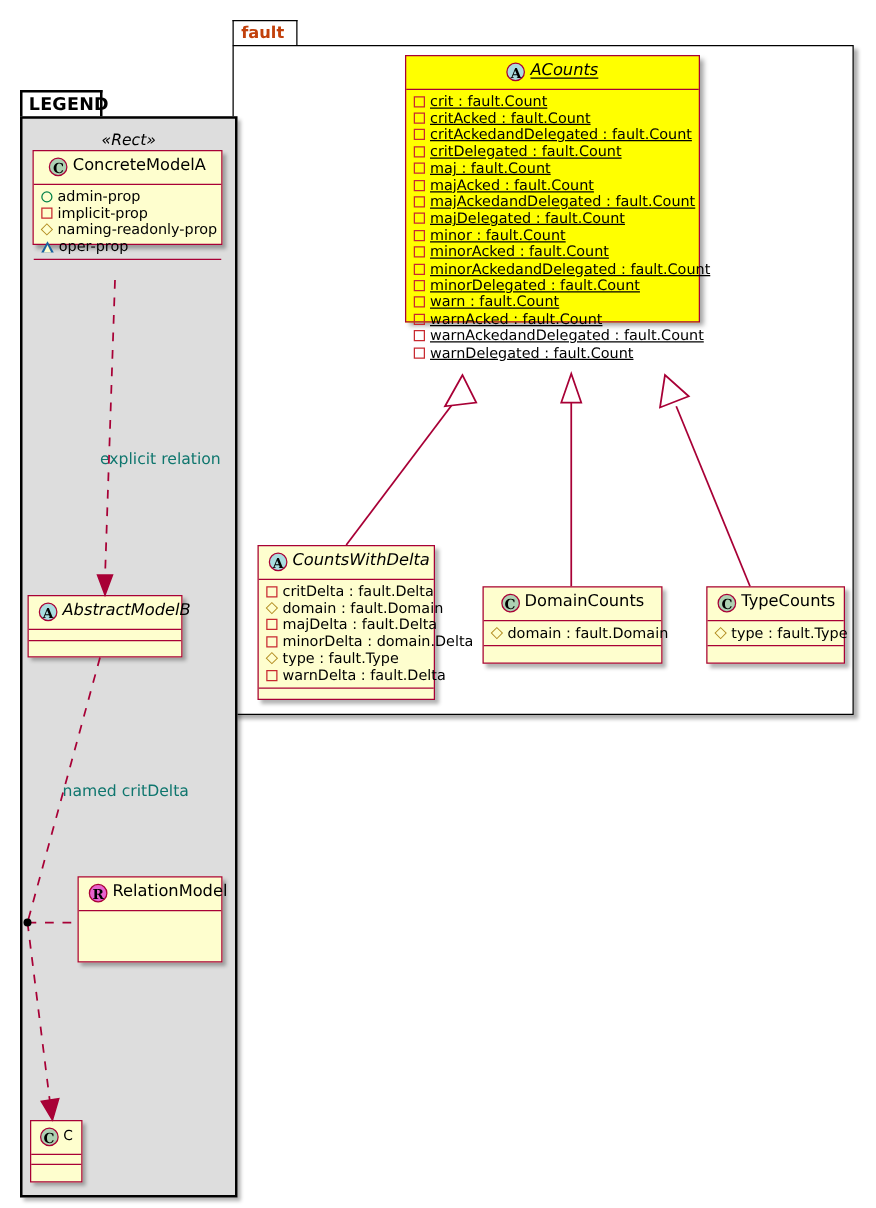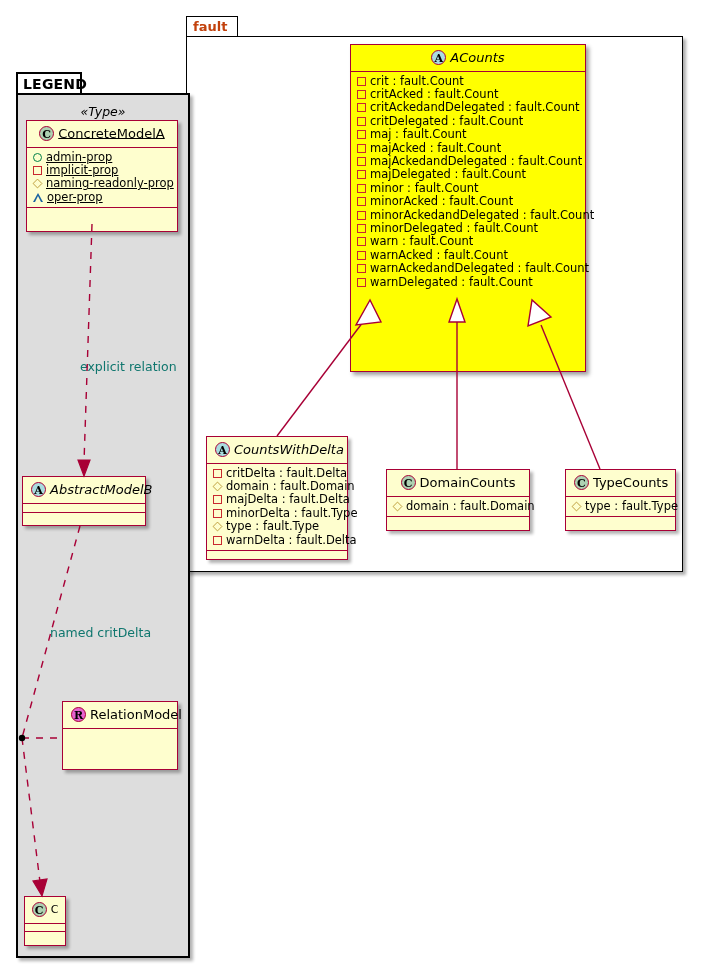--- a/index.html
+++ b/index.html
@@ -213,24 +213,24 @@
 
   <div class="legend-tab" style="left:16px; top:72px; width:66px; height:40px;">
     <span>LEGEND</span>
   </div>
   <svg class="pkg-tab-fold" style="left:80px; top:72px;" width="18" height="23">
     <path d="M0,0 L15,20 L15,22 L0,22 Z" fill="#ffffff" stroke="#000000" stroke-width="2"></path>
   </svg>
   <div class="legend-body" style="left:16px; top:93px; width:174px; height:865px;"></div>
 
   <div class="stereo" style="position:absolute; left:20px; top:102px; width:166px;">
-    <span>«Type»</span>
-  </div>
-
-  <div class="cls hl" style="left:350px; top:44px; width:236px; height:328px;">
+    <span>«Rect»</span>
+  </div>
+
+  <div class="cls hl" style="left:324px; top:44px; width:236px; height:214px;text-decoration:underline;">
     <div class="cls-hdr">
       <span class="badge a">A</span><span class="nm ital">ACounts</span>
     </div>
     <div class="cls-members last">
       <div class="mem"><span class="mi sq"></span><span>crit : fault.Count</span></div>
       <div class="mem"><span class="mi sq"></span><span>critAcked : fault.Count</span></div>
       <div class="mem"><span class="mi sq"></span><span>critAckedandDelegated : fault.Count</span></div>
       <div class="mem"><span class="mi sq"></span><span>critDelegated : fault.Count</span></div>
       <div class="mem"><span class="mi sq"></span><span>maj : fault.Count</span></div>
       <div class="mem"><span class="mi sq"></span><span>majAcked : fault.Count</span></div>
@@ -248,21 +248,21 @@
   </div>
 
   <div class="cls" style="left:206px; top:436px; width:142px; height:124px;">
     <div class="cls-hdr">
       <span class="badge a">A</span><span class="nm ital">CountsWithDelta</span>
     </div>
     <div class="cls-members">
       <div class="mem"><span class="mi sq"></span><span>critDelta : fault.Delta</span></div>
       <div class="mem"><span class="mi di"></span><span>domain : fault.Domain</span></div>
       <div class="mem"><span class="mi sq"></span><span>majDelta : fault.Delta</span></div>
-      <div class="mem"><span class="mi sq"></span><span>minorDelta : fault.Type</span></div>
+      <div class="mem"><span class="mi sq"></span><span>minorDelta : domain.Delta</span></div>
       <div class="mem"><span class="mi di"></span><span>type : fault.Type</span></div>
       <div class="mem"><span class="mi sq"></span><span>warnDelta : fault.Delta</span></div>
     </div>
     <div class="cls-empty last"></div>
   </div>
 
   <div class="cls" style="left:386px; top:469px; width:144px; height:62px;">
     <div class="cls-hdr">
       <span class="badge c">C</span><span class="nm">DomainCounts</span>
     </div>
@@ -275,21 +275,21 @@
   <div class="cls" style="left:565px; top:469px; width:111px; height:62px;">
     <div class="cls-hdr">
       <span class="badge c">C</span><span class="nm">TypeCounts</span>
     </div>
     <div class="cls-members">
       <div class="mem"><span class="mi di"></span><span>type : fault.Type</span></div>
     </div>
     <div class="cls-empty last"></div>
   </div>
 
-  <div class="cls" style="left:26px; top:120px; width:152px; height:112px;text-decoration:underline;">
+  <div class="cls" style="left:26px; top:120px; width:152px; height:76px;">
     <div class="cls-hdr">
       <span class="badge c">C</span><span class="nm">ConcreteModelA</span>
     </div>
     <div class="cls-members">
       <div class="mem"><span class="mi ci"></span><span>admin-prop</span></div>
       <div class="mem"><span class="mi sq"></span><span>implicit-prop</span></div>
       <div class="mem"><span class="mi di"></span><span>naming-readonly-prop</span></div>
       <div class="mem"><span class="mi tri"></span><span>oper-prop</span></div>
     </div>
     <div class="cls-empty last"></div>

